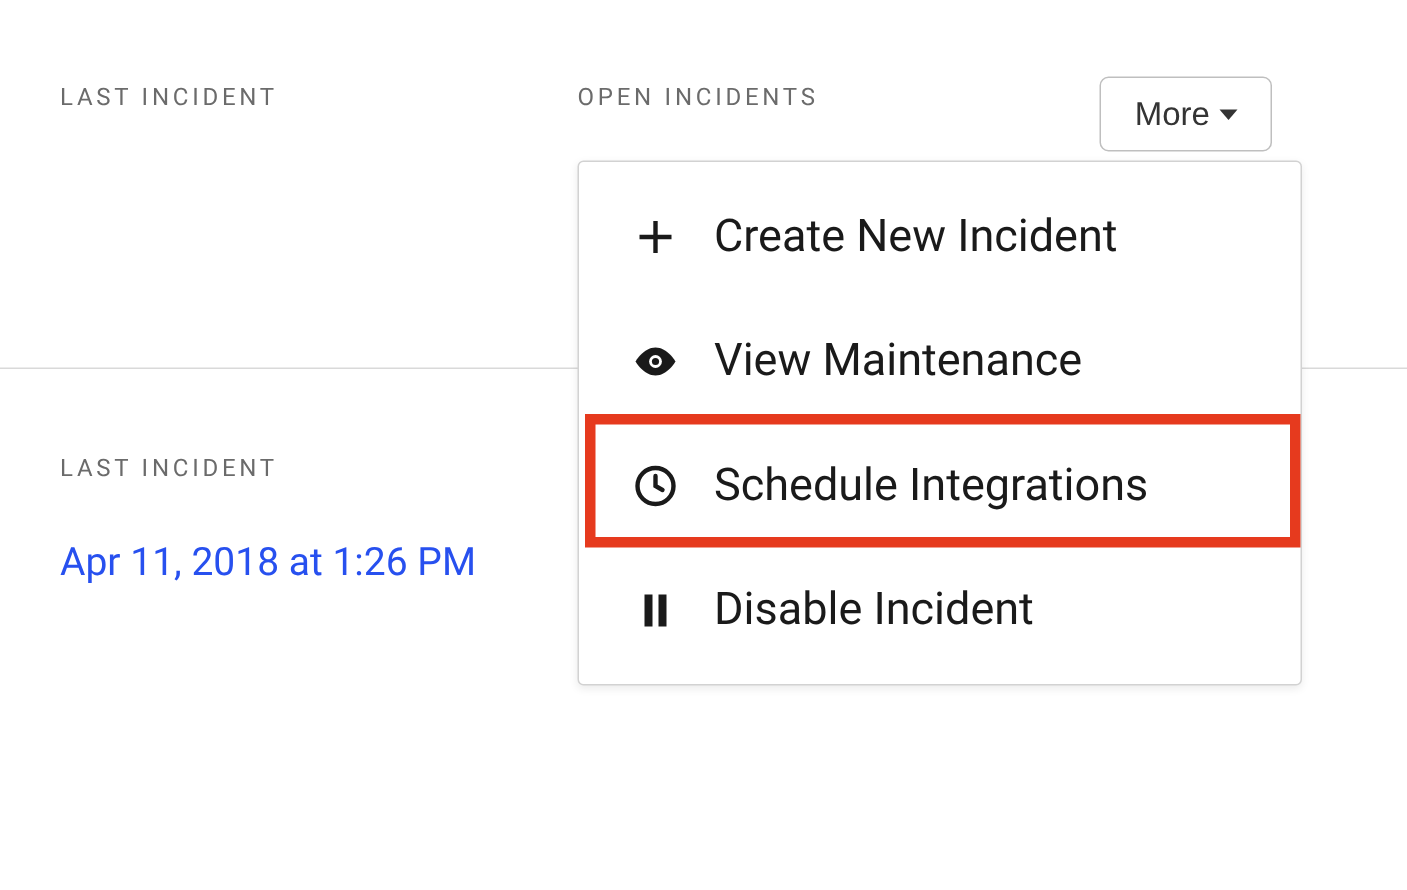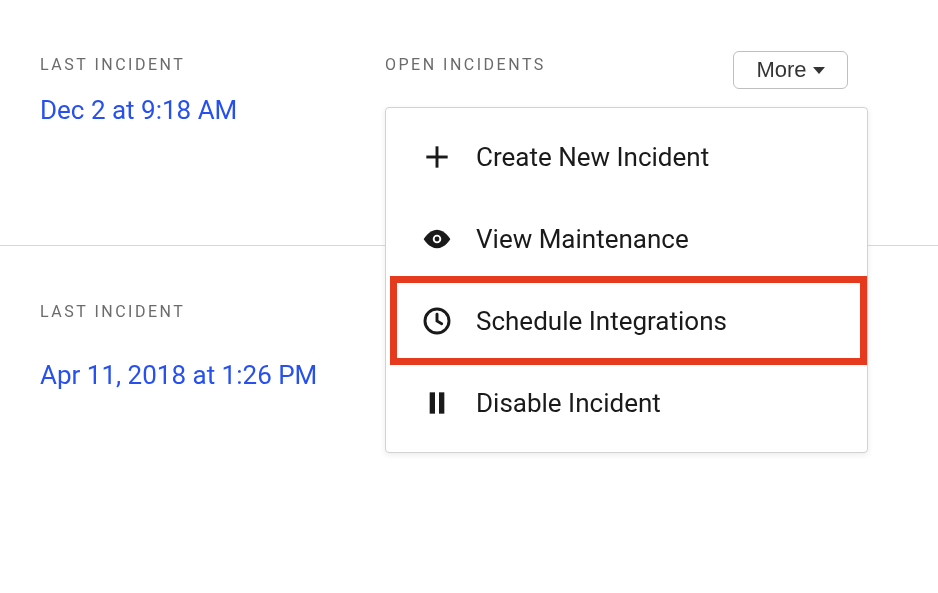--- a/index.html
+++ b/index.html
@@ -45,21 +45,21 @@
       position: absolute;
       top: 0;
       left: 345px;
       text-align: right;
     }
     .more-button {
       position: absolute;
       top: -4px;
       left: 693px;
       width: 115px;
-      height: 38px;
+      height: 50px;
       border: 1px solid #bfbfbf;
       border-radius: 6px;
       background: #fff;
       font-size: 22px;
       color: #343434;
       display: flex;
       align-items: center;
       justify-content: center;
       gap: 6px;
       cursor: pointer;
@@ -97,21 +97,21 @@
       border: 1px solid #d2d2d2;
       border-radius: 4px;
       box-shadow: 0 2px 6px rgba(0,0,0,0.08);
       padding: 8px 0;
     }
     .menu-item {
       display: flex;
       align-items: center;
       gap: 22px;
       padding: 24px 34px;
-      font-size: 26px;
+      font-size: 30px;
       color: #1a1a1a;
       cursor: pointer;
     }
     .menu-icon {
       width: 34px;
       height: 34px;
       display: flex;
       align-items: center;
       justify-content: center;
       flex-shrink: 0;
@@ -130,21 +130,20 @@
       pointer-events: none;
       z-index: 10;
     }
   </style>
 </head>
 <body>
 
 <div class="row1">
   <div class="last-incident-1">
     <div class="label-header">LAST INCIDENT</div>
-    <div class="link-text">Dec 2 at 9:18 AM</div>
   </div>
   <div class="open-incidents-label label-header">OPEN INCIDENTS</div>
   <button class="more-button">
     <span>More</span>
     <span class="more-caret"></span>
   </button>
 </div>
 
 <div class="divider"></div>
 

